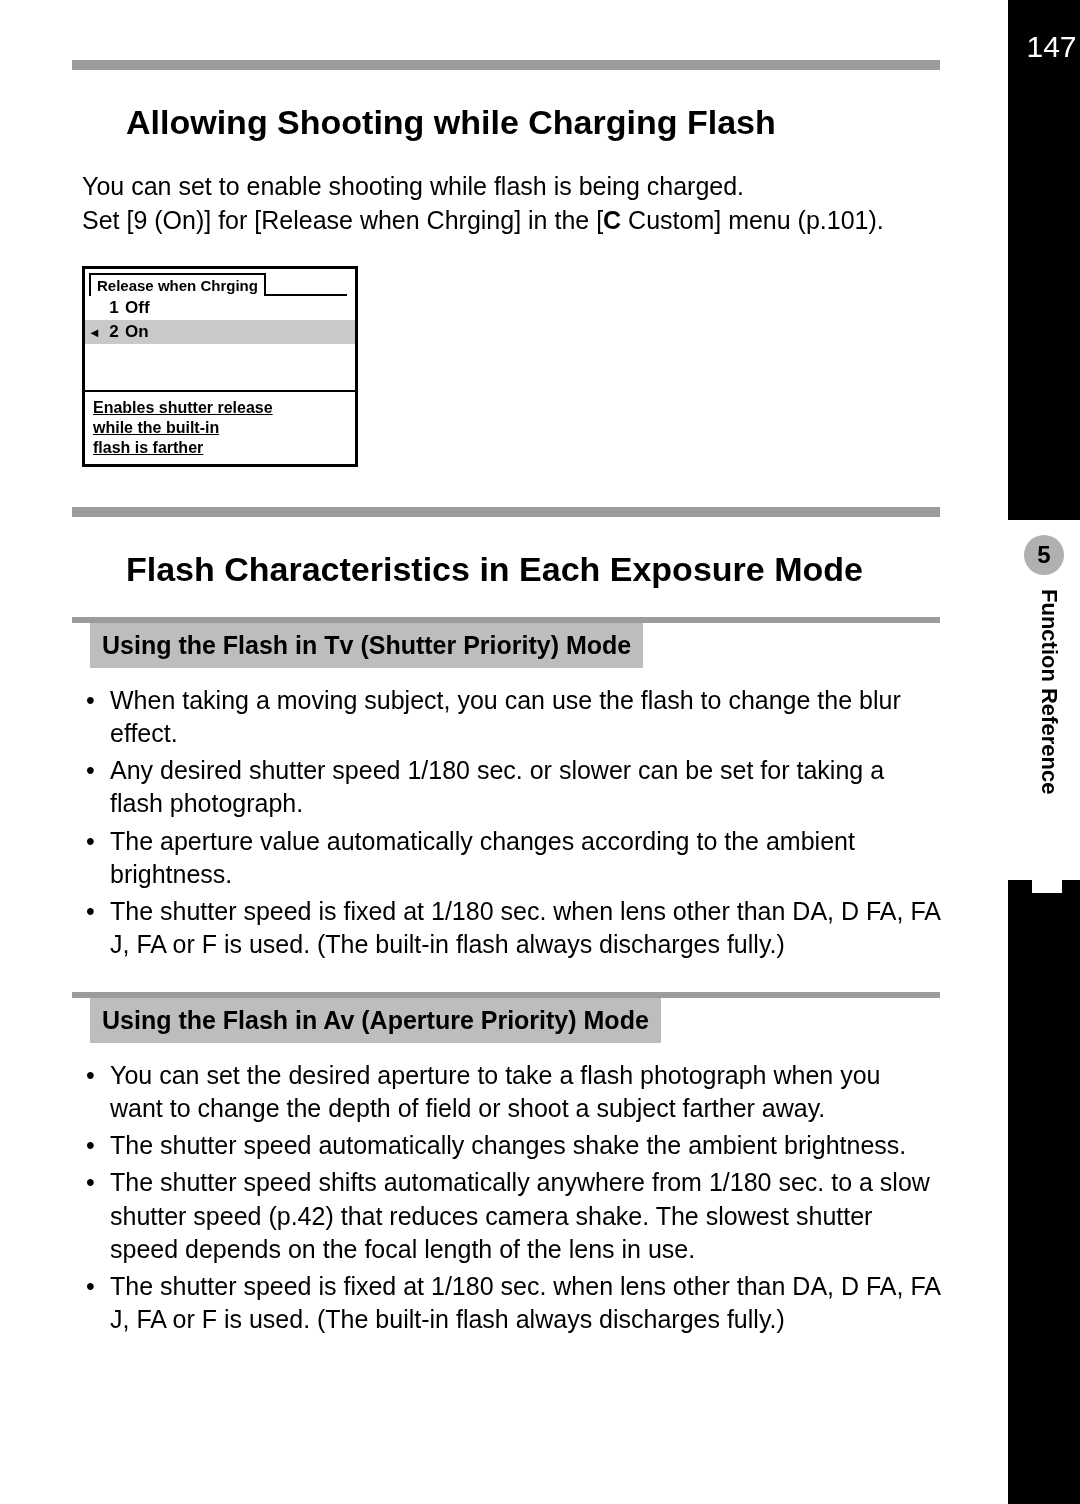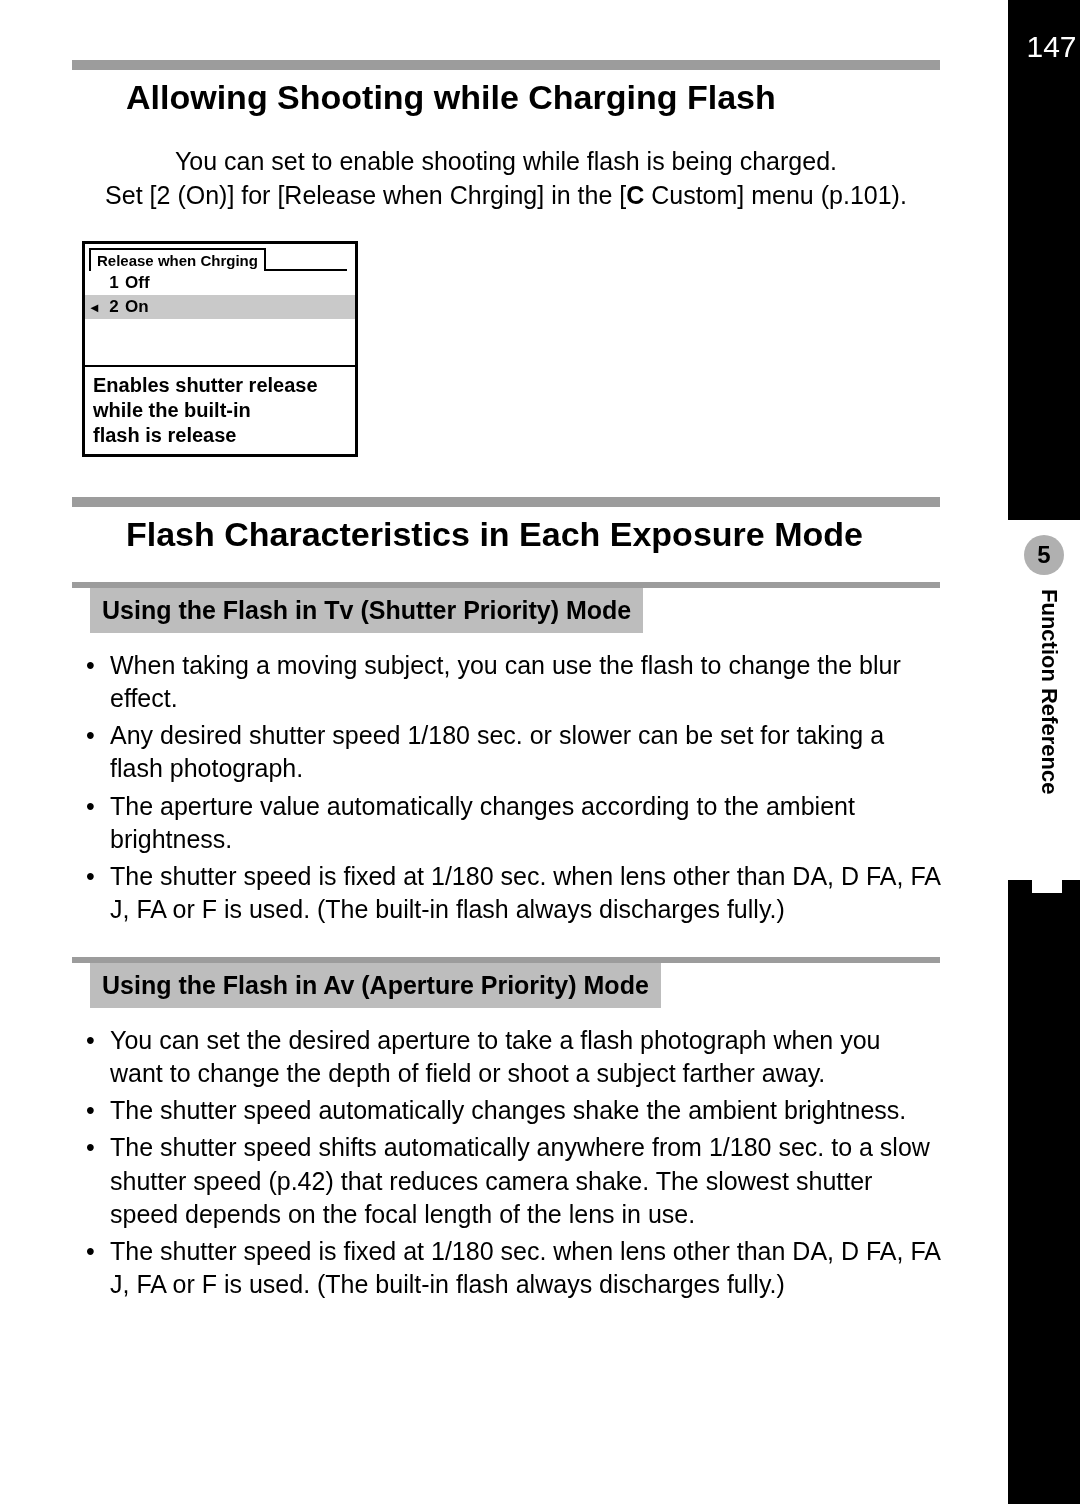--- a/index.html
+++ b/index.html
@@ -44,33 +44,32 @@
   .page{
     position:absolute;left:72px;top:0;
     width:868px;
     padding-top:60px;
   }
 
   .h1-block{margin-bottom:20px;}
   .h1-bar{
     background:#9c9c9c;height:10px;width:100%;
   }
-  .h1-row{display:flex;align-items:flex-end;}
+  .h1-row{display:flex;align-items:flex-end;margin-top:25px;}
   .h1-chip{
     width:40px;background:#c9c9c9;
   }
   .h1-text{
     font-size:34px;font-weight:bold;
     padding:8px 0 8px 14px;
   }
 
   .body-text{
     font-size:25px;line-height:1.35;
     margin:20px 10px 28px 10px;
-    text-align:center;
   }
   .menu-c{font-family:Arial;font-weight:bold;}
 
   
   .lcd{
     width:270px;margin-left:10px;margin-bottom:40px;
     border:3px solid #000;
     font-family:Arial,Helvetica,sans-serif;
   }
   .lcd-tabrow{
@@ -88,22 +87,22 @@
     display:flex;align-items:center;
     font-size:17px;font-weight:bold;
     padding:2px 6px;
   }
   .lcd-opt .num{width:22px;text-align:center;}
   .lcd-opt.sel{background:#c9c9c9;}
   .lcd-opt .arrow{width:12px;font-size:14px;}
   .lcd-spacer{height:46px;border-bottom:0;}
   .lcd-desc{
     border-top:2px solid #000;
-    font-size:20px;font-weight:bold;
-    padding:6px 8px;line-height:1.25;
+    font-size:16px;font-weight:bold;
+    padding:6px 8px;line-height:1.25;text-decoration:underline;
   }
 
   .h2-block{margin:20px 0 16px 0;}
   .h2-bar{background:#9c9c9c;height:6px;width:100%;}
   .h2-row{display:flex;align-items:center;}
   .h2-chip{width:18px;background:#bdbdbd;}
   .h2-body{
     background:#bdbdbd;color:#000;
     font-size:25px;font-weight:bold;
     padding:8px 12px;flex:0 0 auto;
@@ -135,21 +134,21 @@
   <div class="h1-block">
     <div class="h1-bar"></div>
     <div class="h1-row">
       <div class="h1-chip"></div>
       <div class="h1-text">Allowing Shooting while Charging Flash</div>
     </div>
   </div>
 
   <div class="body-text">
     <span>You can set to enable shooting while flash is being charged.</span><br>
-    <span>Set [2 (On)] for [Release when Chrging] in the [</span><span class="menu-c">C</span><span> Custom] menu (p.101).</span><br>
+    <span>Set [9 (On)] for [Release when Chrging] in the [</span><span class="menu-c">C</span><span> Custom] menu (p.101).</span><br>
   </div>
 
   <div class="lcd">
     <div class="lcd-tabrow">
       <div class="lcd-tab">Release when Chrging</div>
       <div class="lcd-tabline"></div>
     </div>
     <div class="lcd-opts">
       <div class="lcd-opt">
         <span class="arrow"></span>
@@ -159,21 +158,21 @@
       <div class="lcd-opt sel">
         <span class="arrow">◂</span>
         <span class="num">2</span>
         <span>On</span>
       </div>
       <div class="lcd-spacer"></div>
     </div>
     <div class="lcd-desc">
       <span>Enables shutter release</span><br>
       <span>while the built-in</span><br>
-      <span>flash is release</span>
+      <span>flash is farther</span>
     </div>
   </div>
 
   <div class="h1-block">
     <div class="h1-bar"></div>
     <div class="h1-row">
       <div class="h1-chip"></div>
       <div class="h1-text">Flash Characteristics in Each Exposure Mode</div>
     </div>
   </div>

